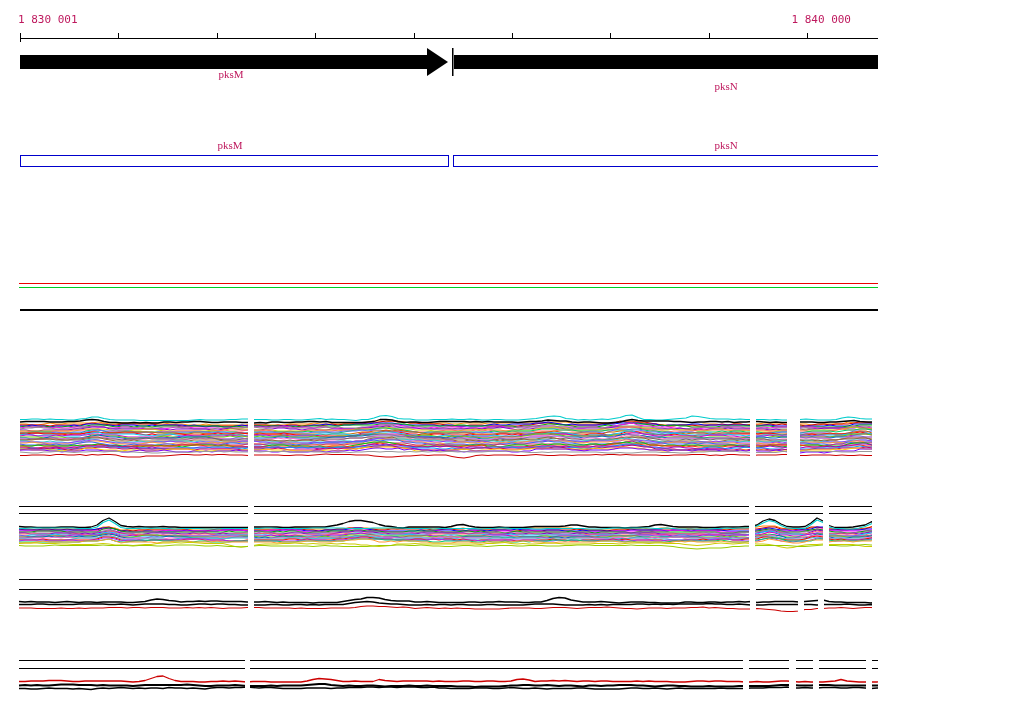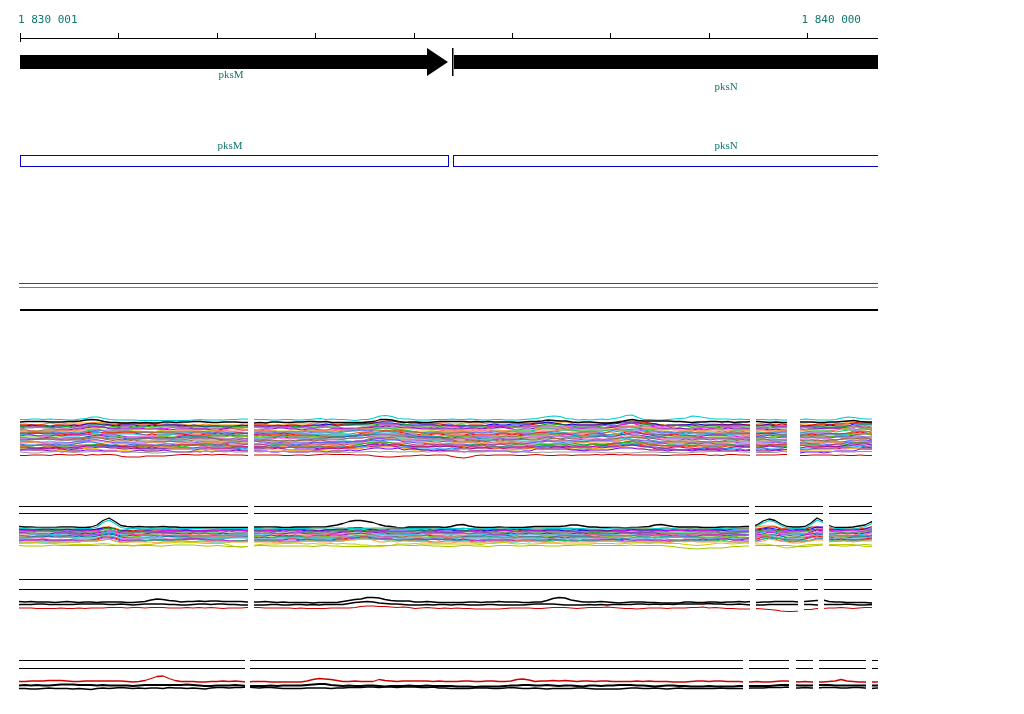--- a/index.html
+++ b/index.html
@@ -1,21 +1,21 @@
 <!DOCTYPE html>
 <html><head>
 <meta charset="utf-8">
 <style>
   html,body{margin:0;padding:0;background:#ffffff;}
   #app{position:relative;width:878px;height:714px;background:#ffffff;overflow:hidden;
-       font-family:"DejaVu Sans Mono","Liberation Mono",monospace;color:#0f766e;}
+       font-family:"DejaVu Sans Mono","Liberation Mono",monospace;color:#be185d;}
   #gfx{position:absolute;left:0;top:0;}
   .coord{position:absolute;top:13px;font-size:11px;white-space:pre;}
   #coord-left{left:18px;}
-  #coord-right{right:17px;text-align:right;}
+  #coord-right{right:27px;text-align:right;}
   .glabel{position:absolute;font-size:11px;transform:translateX(-50%);white-space:pre;font-family:Liberation Serif, serif;}
 </style>
 </head>
 <body>
 
 <div id="app">
   <svg id="gfx" width="1024" height="714">
       <g shape-rendering="crispEdges">
         <line x1="20" y1="38.5" x2="1004" y2="38.5" stroke="#000" stroke-width="1"></line>
         <line x1="20.5" y1="33" x2="20.5" y2="42" stroke="#000" stroke-width="1"></line>

